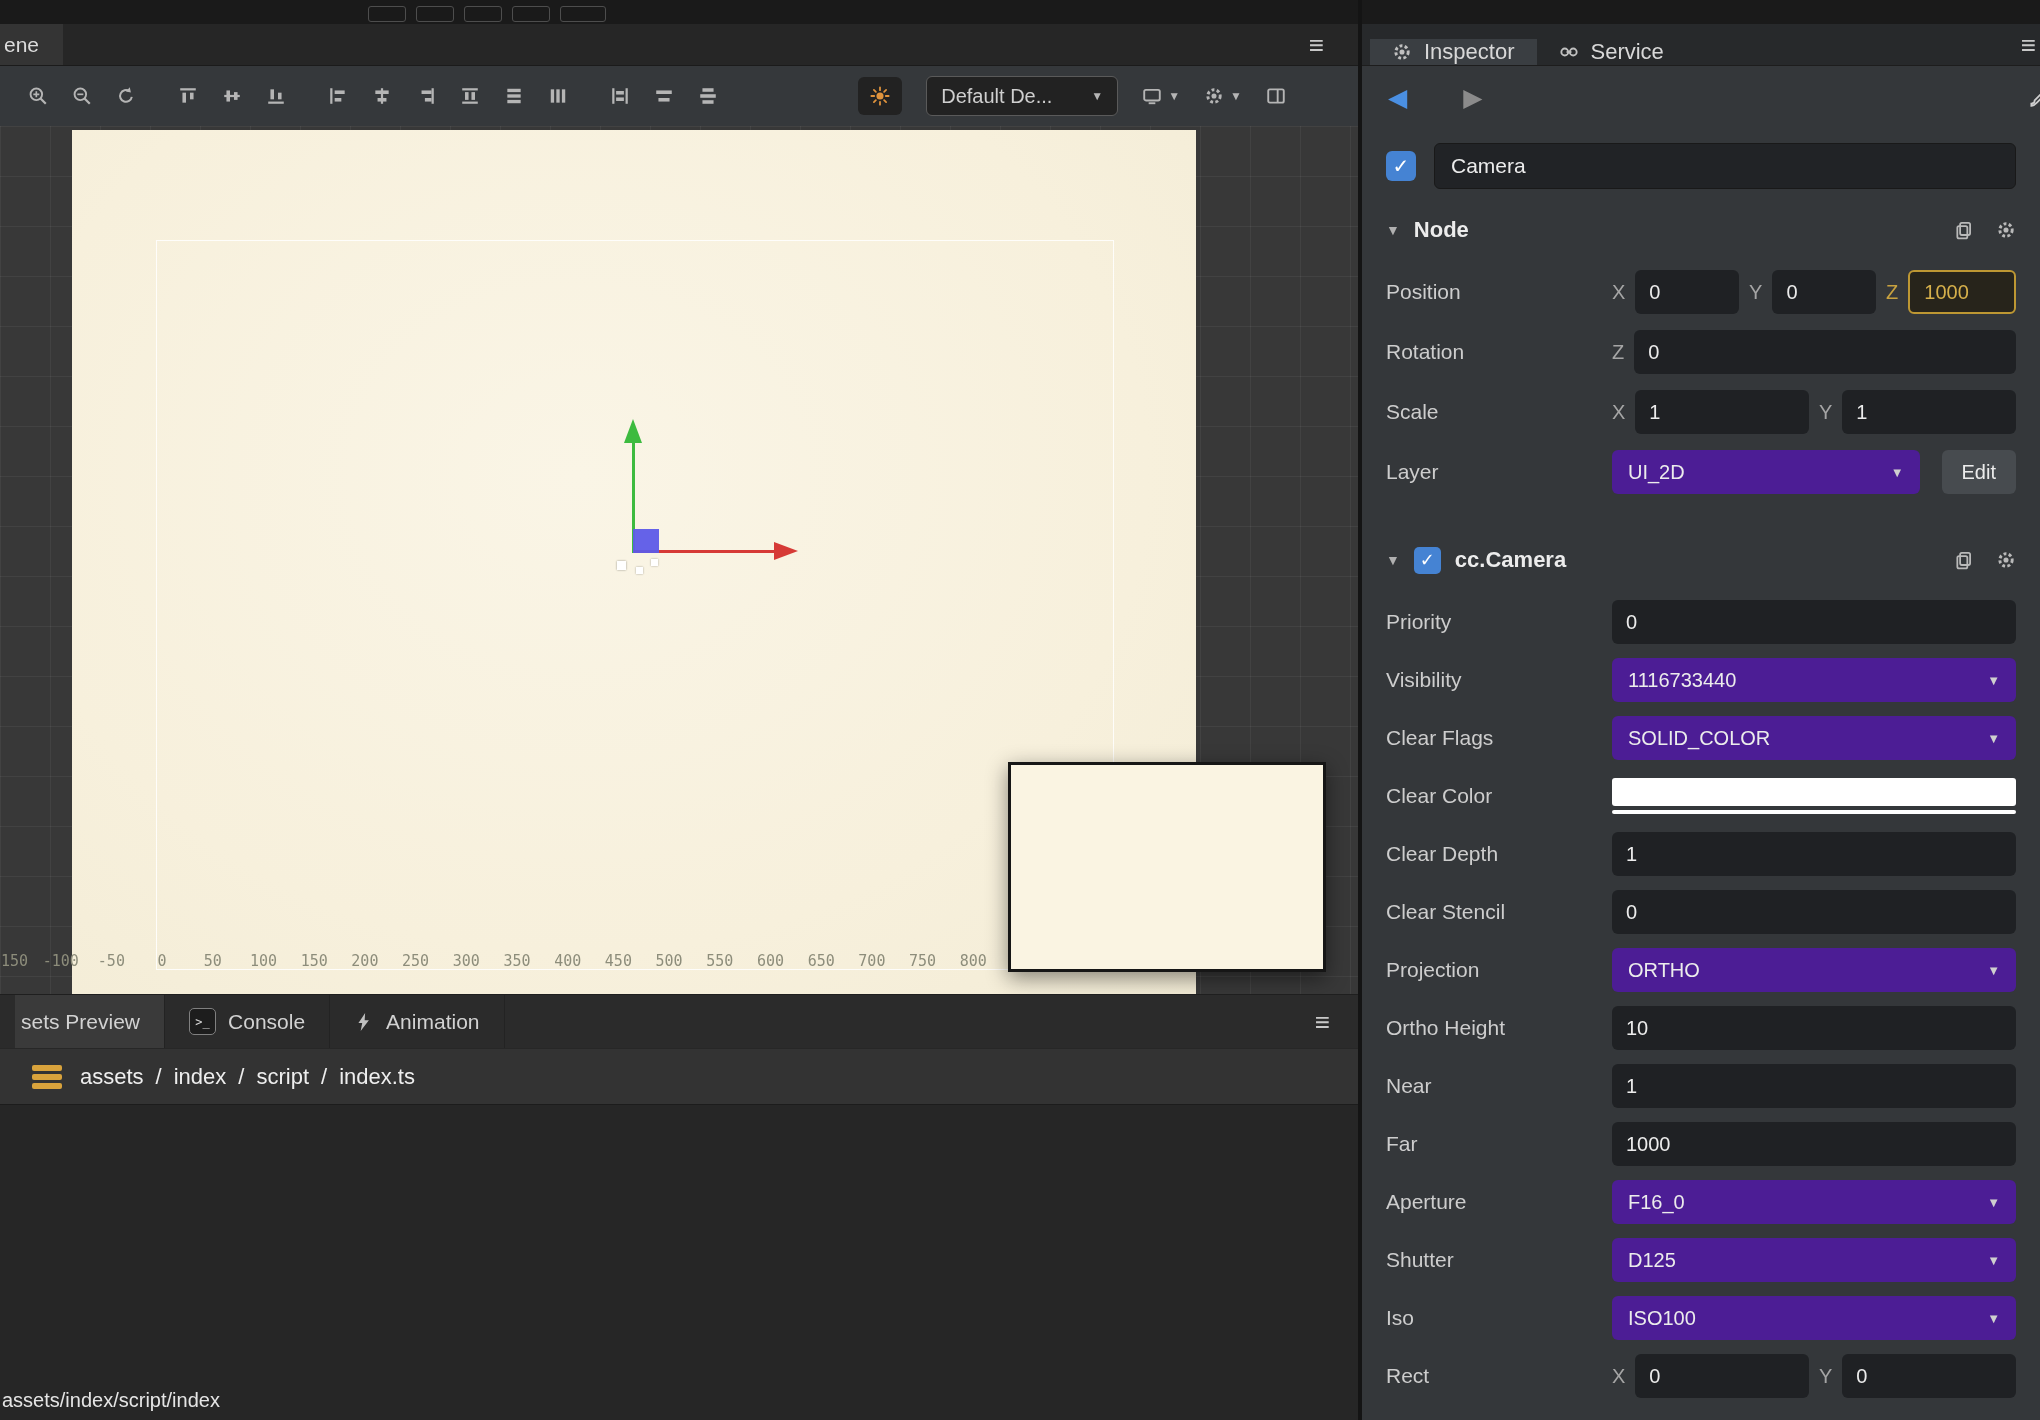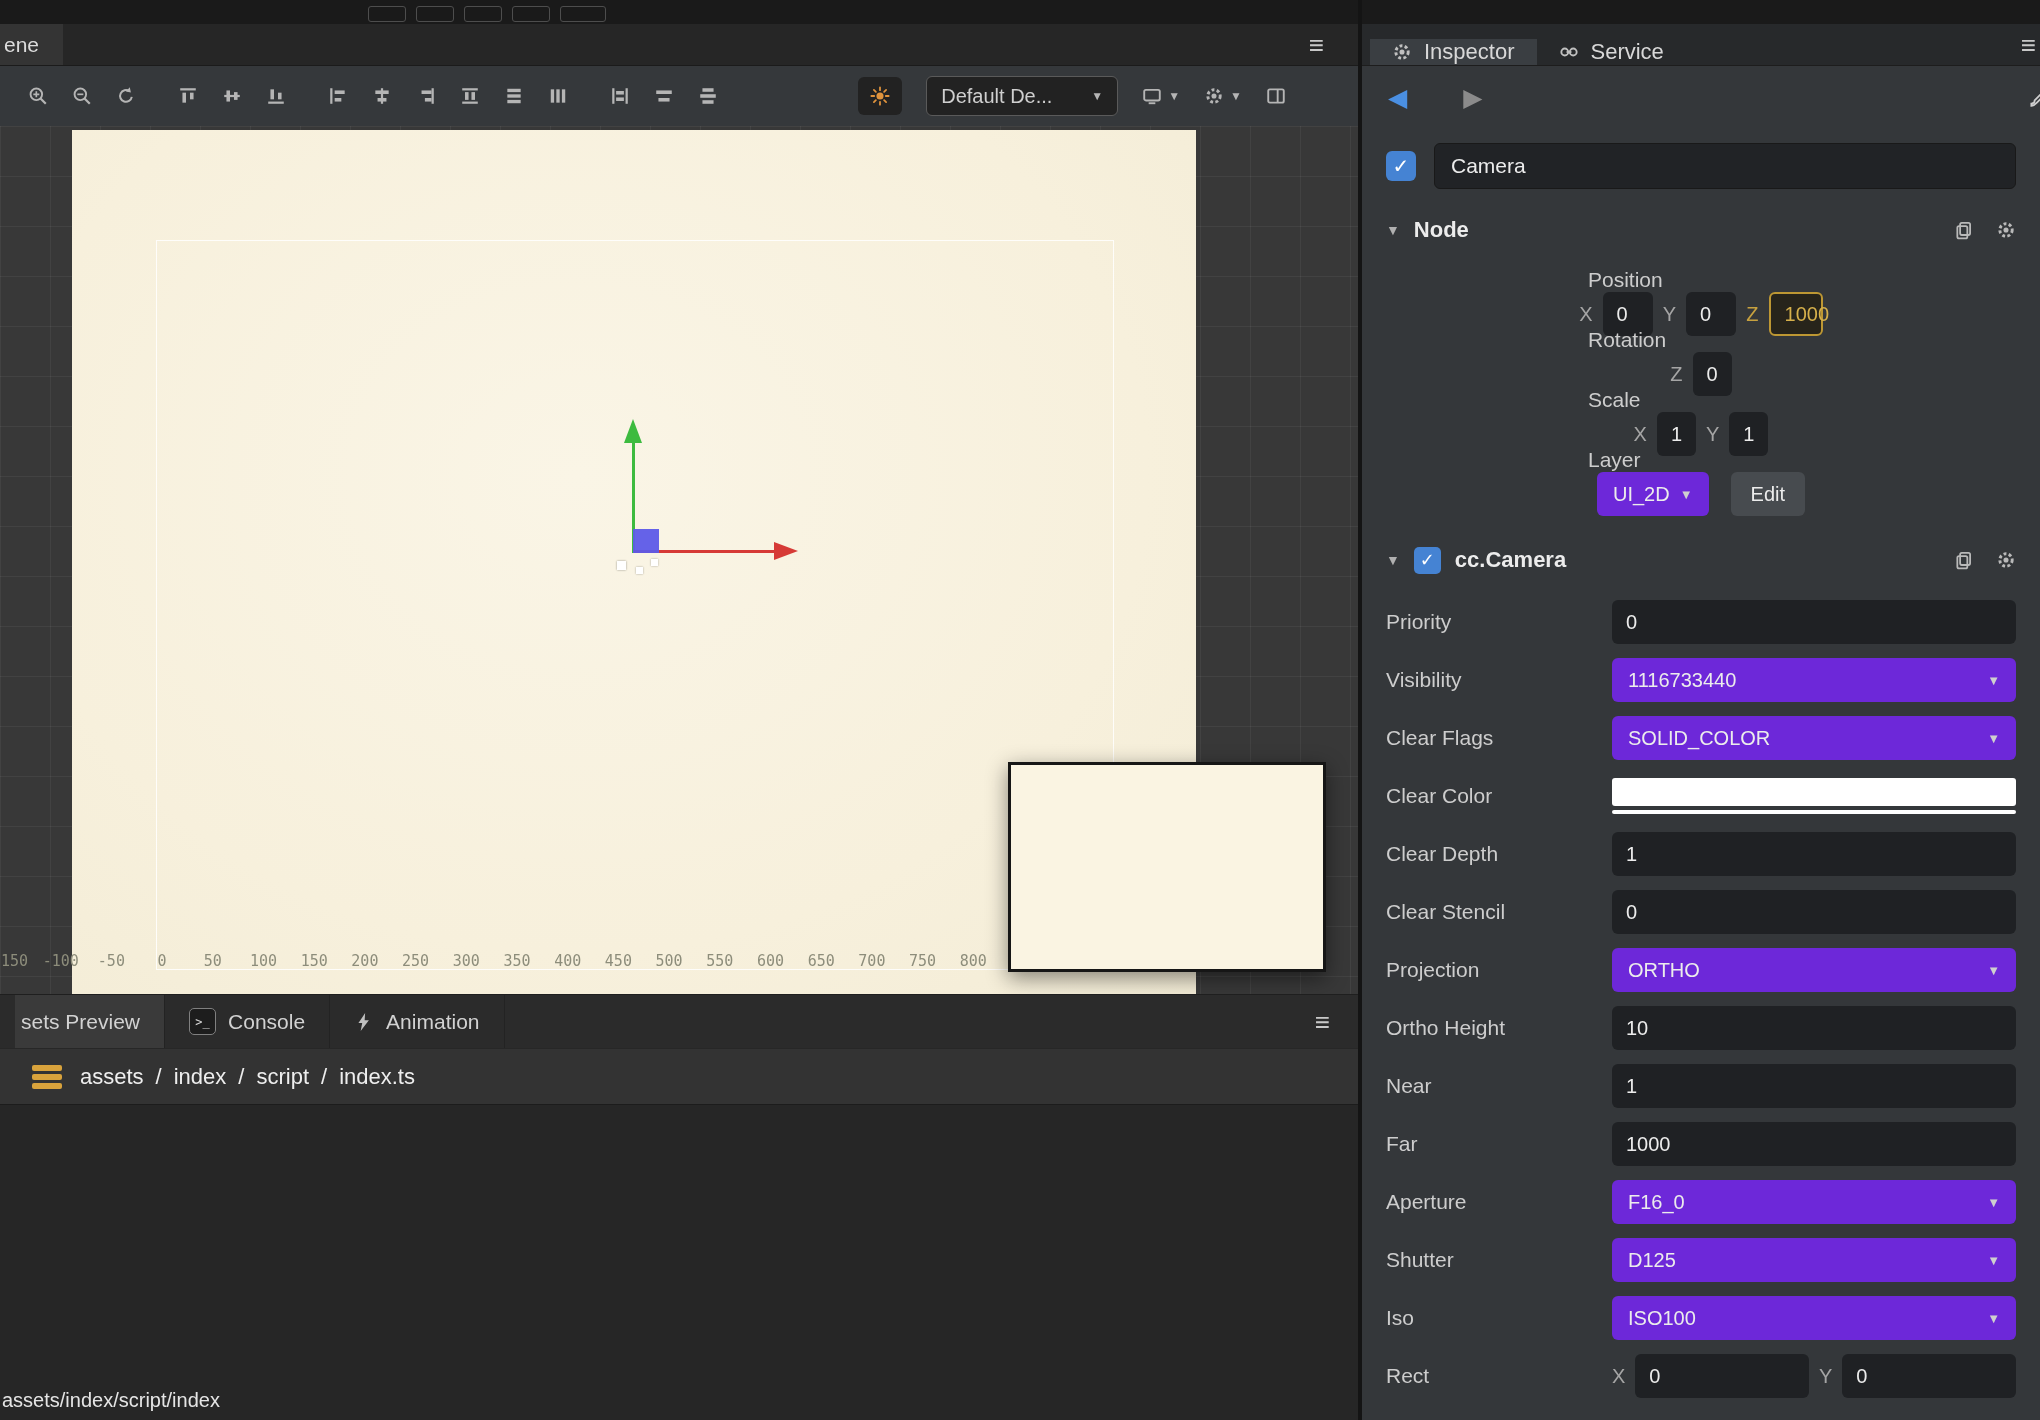--- a/index.html
+++ b/index.html
@@ -78,28 +78,28 @@
 .checkbox{width:30px;height:30px;border-radius:6px;background:#4583d3;color:#fff;font-size:20px;display:flex;align-items:center;justify-content:center;flex:none;}
 .checkbox.small{width:27px;height:27px;font-size:18px;border-radius:5px;}
 .name-input{flex:1;height:46px;background:#212326;border-radius:6px;border:1px solid #191919;color:#ececec;font-size:21px;display:flex;align-items:center;padding:0 16px;}
 .sec-header{display:flex;align-items:center;gap:14px;height:44px;margin-top:18px;}
 .section.later .sec-header{margin-top:42px;}
 .tri{color:#b0b0b0;font-size:14px;}
 .sec-title{font-size:22px;font-weight:bold;color:#ececec;}
 .sec-icons{margin-left:auto;display:flex;gap:22px;color:#b9b9b9;align-items:center;}
 .sec-rows{margin-top:16px;}
 .prop-row{display:flex;align-items:center;height:48px;margin-bottom:10px;}
-.section:first-child .prop-row{margin-bottom:12px;flex-direction:column;}
+.section:first-child .prop-row{margin-bottom:12px;}
 .prop-label{width:226px;flex:none;font-size:21px;color:#cdcdcd;}
 .prop-field{flex:1;display:flex;align-items:center;gap:10px;min-width:0;}
 .axis{color:#a5a5a5;font-size:20px;}
 .axis.hl{color:#c7a13f;}
 .num-input{flex:1;height:44px;background:#1f2124;border-radius:6px;color:#ececec;font-size:20px;display:flex;align-items:center;padding:0 14px;min-width:0;}
 .num-input.highlight{background:#27241b;border:2px solid #bd9733;color:#d6b04b;}
-.dropdown{flex:1;height:44px;background:#6d28d9;border-radius:6px;color:#ececec;font-size:20px;display:flex;align-items:center;justify-content:space-between;padding:0 16px;min-width:0;}
+.dropdown{flex:1;height:44px;background:#4c1d95;border-radius:6px;color:#ececec;font-size:20px;display:flex;align-items:center;justify-content:space-between;padding:0 16px;min-width:0;}
 .dd-caret{font-size:13px;color:#cfcfcf;margin-left:10px;}
 .edit-btn{height:44px;background:#474b4f;border-radius:6px;color:#ececec;font-size:20px;display:flex;align-items:center;padding:0 20px;margin-left:12px;flex:none;}
 .color-wrap{flex:1;display:flex;flex-direction:column;gap:4px;}
 .color-main{height:28px;background:#fff;border-radius:3px;}
 .color-alpha{height:4px;background:#fff;border-radius:2px;}
 svg{display:block;}
 </style>
 </head>
 <body>
 

